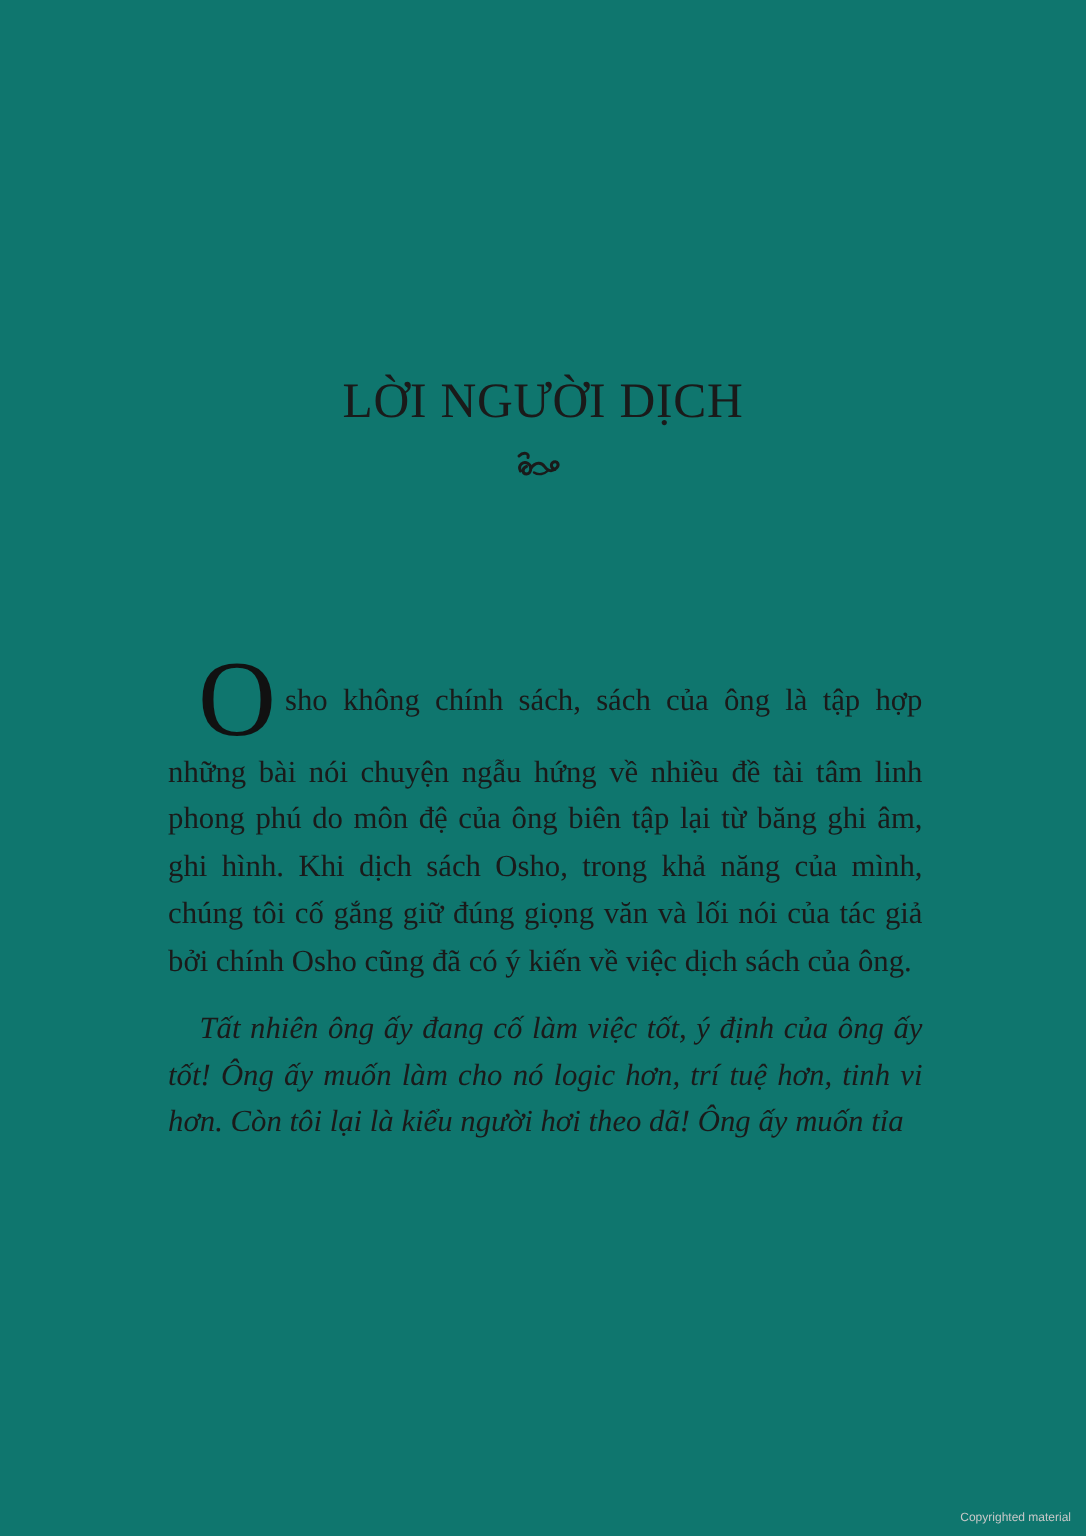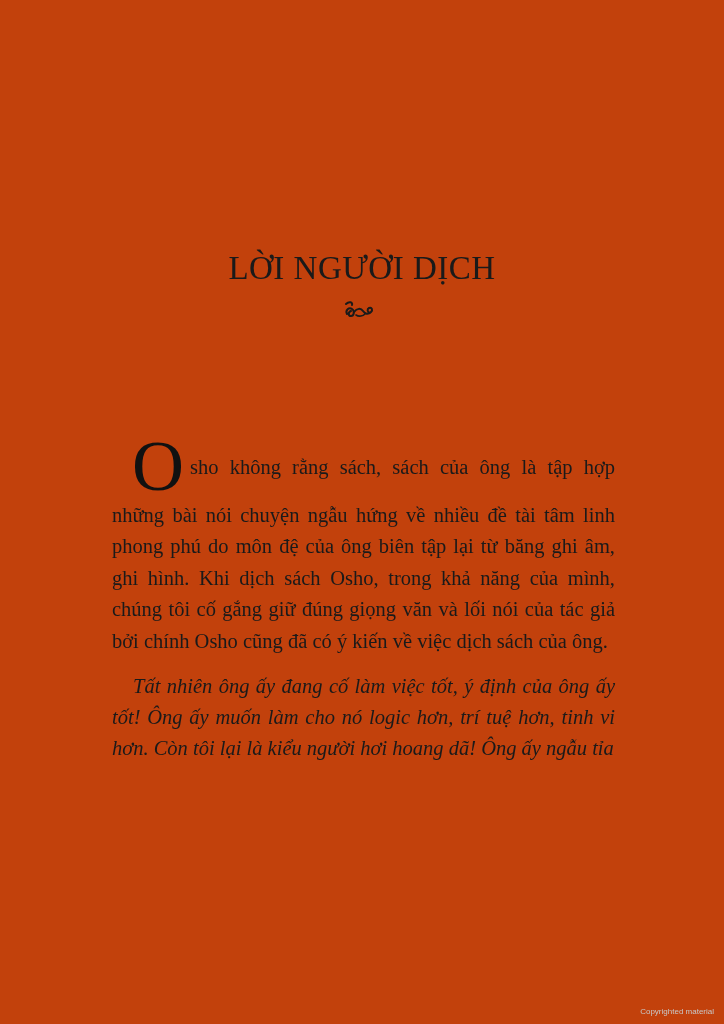--- a/index.html
+++ b/index.html
@@ -12,21 +12,21 @@
       height: 1024px;
       position: relative;
       overflow: hidden;
       font-family: "Liberation Serif", "DejaVu Serif", serif;
       color: #1a1a1a;
     }
     .page {
       position: absolute;
       left: 0; top: 0;
       width: 724px; height: 1024px;
-      background: #c2410c;
+      background: #0f766e;
     }
     .chapter-title {
       position: absolute;
       left: 0;
       top: 248px;
       width: 724px;
       text-align: center;
       font-family: "Liberation Serif", "DejaVu Serif", serif;
       font-size: 33px;
       font-weight: normal;
@@ -109,24 +109,24 @@
     <path d="M4 6 C7 3, 11 4, 10 7" fill="none" stroke="#1a1a1a" stroke-width="2" stroke-linecap="round"></path>
     <path d="M5 16 C3 12, 7 9, 10 11 C13 13, 12 18, 9 18 C6 18, 6 14, 9 13" fill="none" stroke="#1a1a1a" stroke-width="2" stroke-linecap="round"></path>
     <path d="M12 14 C15 10, 19 10, 21 13 C23 16, 26 17, 29 14 C31 12, 30 9, 27 10 C25 11, 25 14, 28 15" fill="none" stroke="#1a1a1a" stroke-width="2" stroke-linecap="round"></path>
     <path d="M14 17 C17 19, 21 18, 23 16" fill="none" stroke="#1a1a1a" stroke-width="1.6" stroke-linecap="round"></path>
   </svg>
 
   <div class="body-text">
 
     <p class="para para-first">
       <span class="drop-cap">O</span>
-      <span class="first-line">sho không rằng sách, sách của ông là tập hợp</span>
+      <span class="first-line">sho không chính sách, sách của ông là tập hợp</span>
       <span class="rest-first">những bài nói chuyện ngẫu hứng về nhiều đề tài tâm linh phong phú do môn đệ của ông biên tập lại từ băng ghi âm, ghi hình. Khi dịch sách Osho, trong khả năng của mình, chúng tôi cố gắng giữ đúng giọng văn và lối nói của tác giả bởi chính Osho cũng đã có ý kiến về việc dịch sách của ông.</span>
     </p>
 
 
-    <p class="para para-italic">Tất nhiên ông ấy đang cố làm việc tốt, ý định của ông ấy tốt! Ông ấy muốn làm cho nó logic hơn, trí tuệ hơn, tinh vi hơn. Còn tôi lại là kiểu người hơi hoang dã! Ông ấy ngẫu tỉa</p>
+    <p class="para para-italic">Tất nhiên ông ấy đang cố làm việc tốt, ý định của ông ấy tốt! Ông ấy muốn làm cho nó logic hơn, trí tuệ hơn, tinh vi hơn. Còn tôi lại là kiểu người hơi theo dã! Ông ấy muốn tỉa</p>
 
   </div>
 
   <div class="watermark">Copyrighted material</div>
 
 </div>
 
 </body></html>

